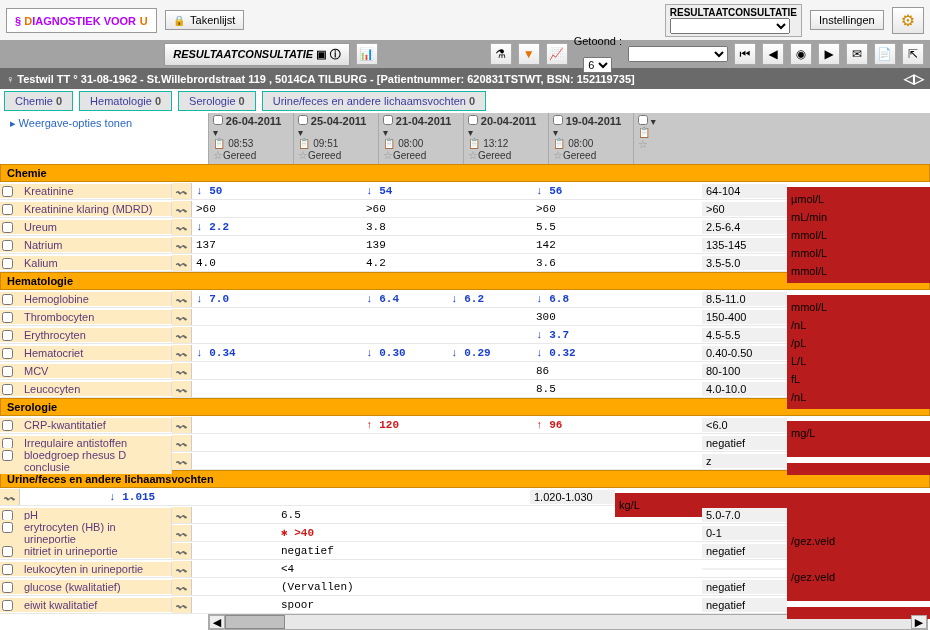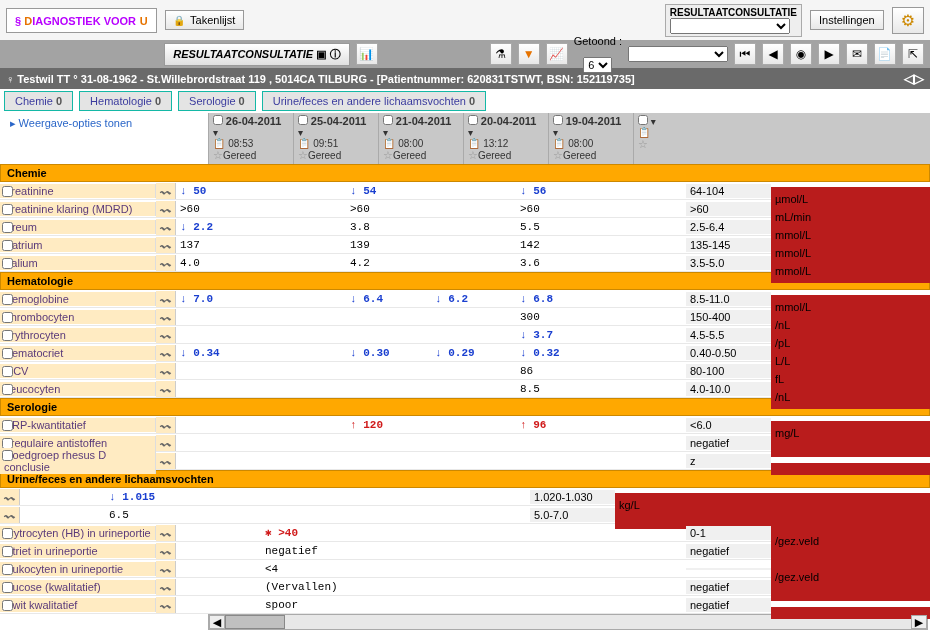--- a/index.html
+++ b/index.html
@@ -20,21 +20,21 @@
   .subtabs { display: flex; gap: 6px; padding: 2px 4px; background: #fff; }
   .subtab { background: #e4e4e4; border: 1px solid #14b8a6; padding: 3px 10px; color: #3b3b9e; }
   .subtab span.n { color: #555; font-weight: bold; }
   .weergave { color: #2a66c8; padding: 4px 10px; cursor: pointer; }
   .rowlabel-col { width: 208px; flex-shrink: 0; }
   .datecol { width: 85px; flex-shrink: 0; border-left: 1px solid #aaa; padding: 2px 4px; font-size: 10px; color: #333; }
   .datecol .date { font-weight: bold; margin-top: 35px; }
   .datecol .star { color: #999; }
   .section-head { background: #ffa800; font-weight: bold; padding: 2px 6px; border: 1px solid #cc8800; }
   .row { display: flex; align-items: center; border-bottom: 1px solid #e8e8e8; height: 18px; }
-  .row .name { width: 156px; background: #ffebc2; padding: 1px 4px 1px 4px; color: #5a3a7a; border-right: 1px solid #ddd; position: relative; }
+  .row .name { width: 172px; background: #ffebc2; padding: 1px 4px 1px 24px; color: #5a3a7a; border-right: 1px solid #ddd; position: relative; }
   .row .name input[type=checkbox] { position: absolute; left: 2px; top: 2px; width: 11px; height: 11px; }
   .row .sparkbtn { width: 20px; text-align: center; background: #ffebc2; border-right: 1px solid #ccc; color: #666; cursor: pointer; }
   .row .cell { width: 85px; padding: 1px 4px; font-family: 'Courier New', monospace; font-size: 11px; white-space: nowrap; }
   .row .ref { width: 85px; padding: 1px 4px; background: #f0f0f0; white-space: nowrap; }
   .row .unit { flex: 1; padding: 6px 4px; background: #b91c1c; margin-top: 16px; }
   .cell.blue { color: #1a3fd0; font-weight: bold; }
   .cell.red { color: #d01a1a; font-weight: bold; }
   .arrow-down::before { content: "↓ "; color: #1a3fd0; }
   .arrow-up::before { content: "↑ "; color: #d01a1a; }
   .asterisk::before { content: "✱ "; color: #d01a1a; }
@@ -294,20 +294,21 @@
       <div class="cell"></div>
       <div class="cell blue arrow-down">1.015</div>
       <div class="cell"></div>
       <div class="cell"></div>
       <div class="cell"></div>
       <div class="cell"></div>
       <div class="ref">1.020-1.030</div>
       <div class="unit">kg/L</div>
     </div>
     <div class="row">
+      <div class="name"><input type="checkbox" style="">pH</div>
       <div class="sparkbtn">〰</div>
       <div class="cell"></div>
       <div class="cell">6.5</div>
       <div class="cell"></div>
       <div class="cell"></div>
       <div class="cell"></div>
       <div class="cell"></div>
       <div class="ref">5.0-7.0</div>
       <div class="unit"></div>
     </div>

